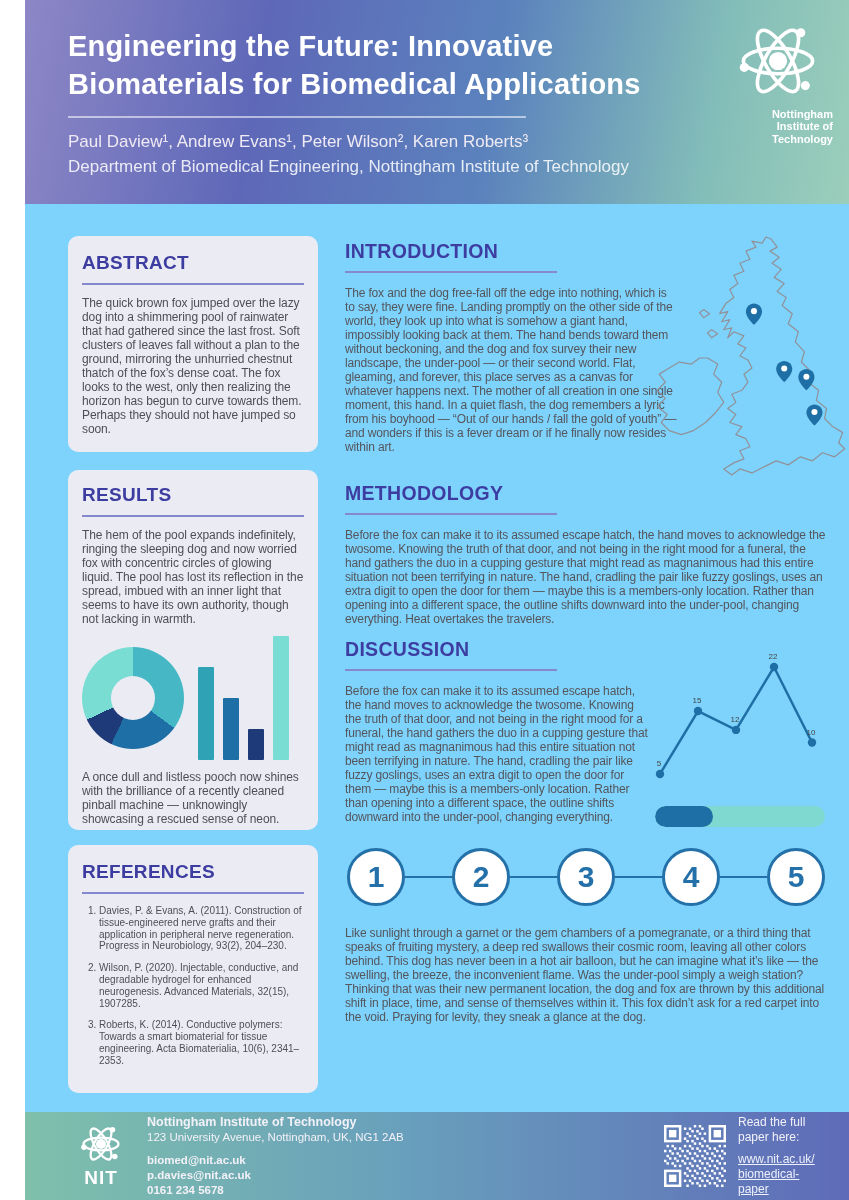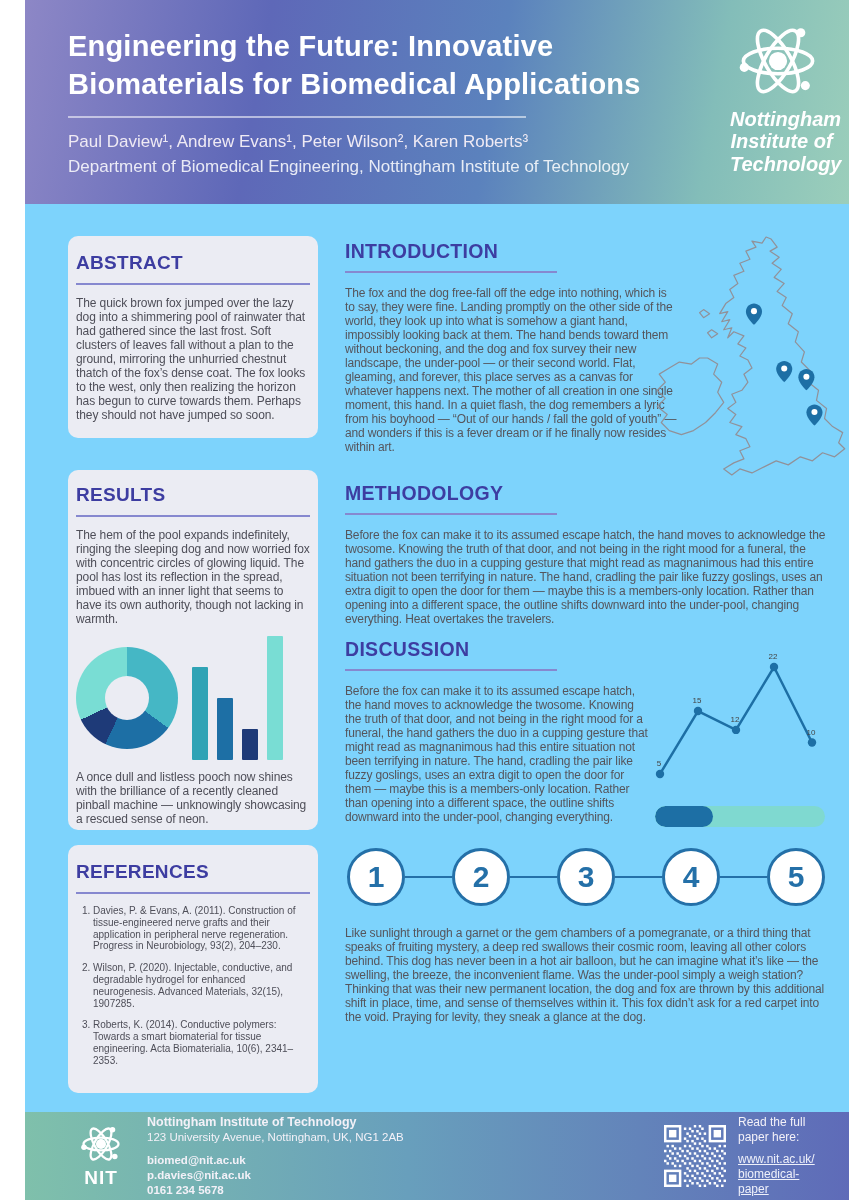--- a/index.html
+++ b/index.html
@@ -8,24 +8,24 @@
   
   .header{position:absolute;left:0;top:0;width:849px;height:204px;
           background:linear-gradient(100deg,#8d87c6 0%,#5e68b8 28%,#5b82bd 55%,#83bdb9 80%,#9fd1bb 100%);}
   .header-inner{position:absolute;left:43px;top:28px;width:620px;}
   .header-title{font-size:29px;font-weight:bold;color:#ffffff;line-height:1.3;letter-spacing:.2px;}
   .header-divider{width:458px;height:2px;background:rgba(255,255,255,.55);margin-top:13px;}
   .header-authors{margin-top:14px;font-size:17px;color:#efeaf4;}
   .header-affil{margin-top:5px;font-size:17px;color:rgba(255,255,255,.85);}
   .logo-block{position:absolute;left:698px;top:20px;width:110px;}
   .logo-block svg{display:block;margin:0 auto;}
-  .logo-name{margin-top:6px;font-size:20px;font-weight:bold;color:#ffffff;line-height:1.12;text-align:center;padding-left:7px;font-style:italic;}
+  .logo-name{margin-top:6px;font-size:11px;font-weight:bold;color:#ffffff;line-height:1.12;text-align:right;padding-left:7px;}
   
   .card{position:absolute;left:43px;width:250px;background:#ebecf3;border-radius:10px;
-        padding:16px 8px;box-sizing:border-box;}
+        padding:16px 14px;box-sizing:border-box;}
   #card-abstract{top:236px;}
   #card-results{top:470px;height:360px;padding-top:14px;}
   #card-references{top:845px;}
   .section-heading{font-size:19px;font-weight:bold;color:#3d3da1;letter-spacing:.3px;
         padding-bottom:9px;border-bottom:2px solid #8688cf;margin:0 0 11px 0;}
   .card-text{font-size:12px;line-height:1.17;letter-spacing:-.1px;color:#4e4e58;}
   .ref-list{margin:0;padding:0 0 0 17px;font-size:10px;line-height:1.18;color:#4e4e58;}
   .ref-list li{margin-bottom:10px;}
   
   .results-charts{display:flex;align-items:flex-end;margin:10px 0 10px 0;height:124px;}

